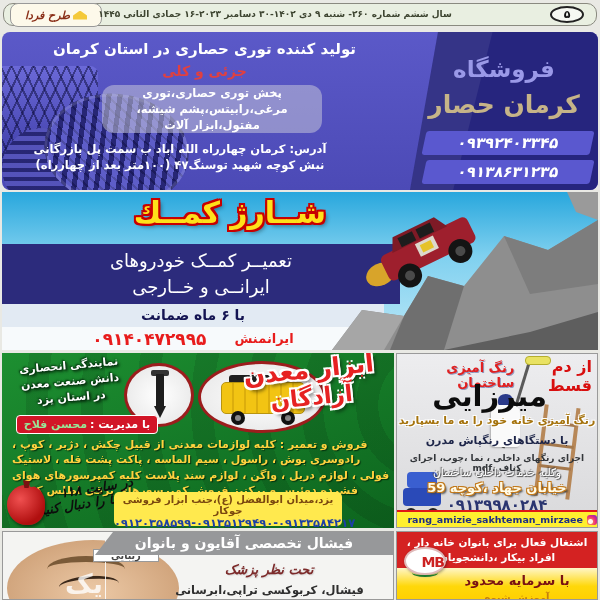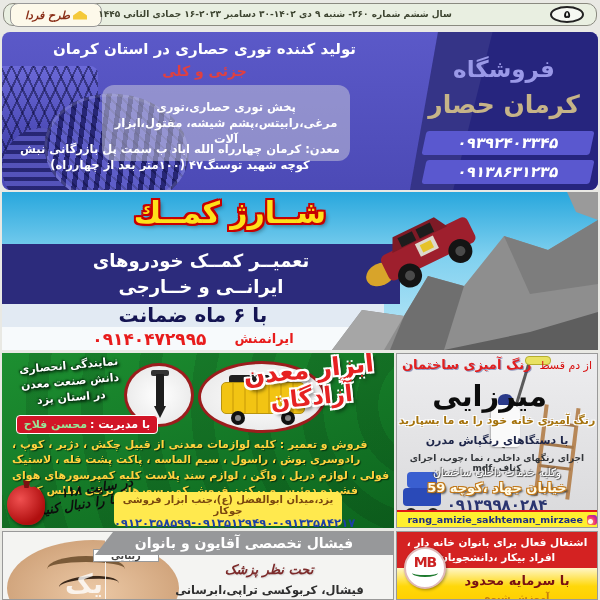--- a/index.html
+++ b/index.html
@@ -34,22 +34,22 @@
     font-size:25px; font-weight:900; color:#c6b488; }
   .ad1-phone { position:absolute; left:14px; width:168px; height:24px;
     background:#5a58cf; transform:skewX(-12deg); border-radius:3px;
     color:#fff; font-size:15px; font-weight:bold; text-align:center; line-height:24px;
     letter-spacing:1px; }
   .ad1-ph1 { top:99px; } .ad1-ph2 { top:128px; }
   .ad1-title { position:absolute; top:8px; left:0; width:405px; text-align:center;
     font-size:15px; font-weight:900; color:#fff; }
   .ad1-sub { position:absolute; top:31px; left:0; width:405px; text-align:center;
     font-size:14px; font-weight:900; color:#e04040; }
-  .ad1-products { position:absolute; top:53px; left:100px; width:248px;
-    background:rgba(205,205,220,.5); border-radius:12px; padding:14px 10px;
+  .ad1-products { position:absolute; top:53px; left:100px; width:220px;
+    background:rgba(205,205,220,.5); border-radius:12px; padding:0 10px;
     color:#fff; font-size:11.5px; font-weight:bold; text-align:center; line-height:1.4; }
   .ad1-address { position:absolute; top:110px; left:18px; width:320px; text-align:center;
     font-size:11.5px; font-weight:bold; color:#fff; line-height:1.35; }
   .ad1-fencephoto { position:absolute; top:34px; left:0; width:96px; height:100px;
     background:
       repeating-linear-gradient(65deg, rgba(12,12,60,.5) 0 2px, transparent 2px 10px),
       repeating-linear-gradient(-65deg, rgba(12,12,60,.5) 0 2px, transparent 2px 10px),
       linear-gradient(180deg,#6b69d8,#3d3ca6);
     border-radius:0 8px 8px 0; }
   .ad1-mesh { position:absolute; top:62px; left:42px; width:145px; height:112px;
@@ -67,23 +67,23 @@
 
   
   .ad2 { position:absolute; top:192px; left:2px; width:596px; height:158px;
     background:linear-gradient(180deg,#28a7dd,#7fd0ef 40%,#bfe9f8); overflow:hidden; }
   .ad2-title { position:absolute; top:3px; left:78px; width:300px; text-align:center;
     font-size:30px; font-weight:900; letter-spacing:1px; color:#ffe11a;
     text-shadow:2px 0 #c80000,-2px 0 #c80000,0 2px #c80000,0 -2px #c80000,
       2px 2px #c80000,-2px -2px #c80000,2px -2px #c80000,-2px 2px #c80000,3px 3px 4px rgba(0,0,0,.4); }
   .ad2-navy { position:absolute; top:52px; left:0; width:398px; height:60px;
     background:#2c2b7c; color:#fff; text-align:center; padding-top:4px; }
-  .ad2-navy div { font-size:18px; font-weight:700; line-height:26px; }
+  .ad2-navy div { font-size:18px; font-weight:400; line-height:26px; }
   .ad2-warranty { position:absolute; top:112px; left:0; width:382px; height:23px;
-    background:#e2eaf3; color:#141452; font-size:20px; font-weight:900;
+    background:#e2eaf3; color:#141452; font-size:14px; font-weight:900;
     text-align:center; line-height:23px; }
   .ad2-contact { position:absolute; top:135px; left:0; width:382px; height:23px;
     background:#f7fafc; display:flex; align-items:center; justify-content:center;
     gap:28px; color:#e81c1c; }
   .ad2-contact .nm { font-size:13px; font-weight:900; }
   .ad2-contact .ph { font-size:17px; font-weight:900; letter-spacing:1px; }
   .ad2-photo { position:absolute; top:0; right:0; width:266px; height:158px; }
 
   
   .ad3 { position:absolute; top:353px; left:2px; width:392px; height:175px;
@@ -154,21 +154,21 @@
     background:#5a5a5a; transform:rotate(17deg); }
   .ad4-roller { position:absolute; left:128px; top:2px; width:26px; height:9px;
     background:#e9e262; border:1px solid #b5ae2e; border-radius:4px; }
   .ad4-sprayer { position:absolute; left:4px; top:116px; width:48px; height:52px; }
   .ad4-sprayer .b1 { position:absolute; left:6px; top:2px; width:30px; height:16px; background:#3a5fd0; border-radius:4px; }
   .ad4-sprayer .b2 { position:absolute; left:2px; top:18px; width:38px; height:18px; background:#2a4ab8; border-radius:4px; }
   .ad4-sprayer .w1,.ad4-sprayer .w2 { position:absolute; top:38px; width:12px; height:12px; background:#222; border-radius:50%; }
   .ad4-sprayer .w1 { left:4px; } .ad4-sprayer .w2 { left:26px; }
   .ad4-topline { position:absolute; top:3px; left:0; width:100%; padding:0 5px;
     display:flex; justify-content:space-between; align-items:baseline; }
-  .ad4-inst { font-size:11px; font-weight:400; color:#d80f0f; }
+  .ad4-inst { font-size:16px; font-weight:700; color:#d80f0f; }
   .ad4-serv { font-size:13px; font-weight:900; color:#e22020; text-shadow:1px 1px 0 rgba(42,58,138,.45); }
   .ad4-name { position:absolute; top:25px; left:0; width:150px; text-align:right;
     font-size:29px; font-weight:900; color:#0c0c0c; }
   .ad4-tag { position:absolute; top:60px; left:0; width:100%; text-align:center;
     font-size:11px; font-weight:900; color:#a5730d;
     text-shadow:-1px -1px 0 #fff,1px -1px 0 #fff,-1px 1px 0 #fff,1px 1px 0 #fff; }
   .ad4-equip { position:absolute; top:80px; left:0; width:100%; text-align:center;
     font-size:11px; font-weight:900; color:#1c2448; }
   .ad4-svcs { position:absolute; top:99px; left:0; width:100%; text-align:center;
     font-size:9px; font-weight:800; color:#33363a; }
@@ -213,23 +213,23 @@
     font-size:11.5px; font-weight:800; color:#2e2e2e; }
 
   
   .ad6 { position:absolute; top:531px; left:396px; width:202px; height:69px;
     background:#fff; border:1px solid #999; overflow:hidden; }
   .ad6-head { position:absolute; top:0; left:0; width:100%; height:36px;
     background:#d42222; color:#fff; text-align:center; padding-top:3px; }
   .ad6-head div { font-size:10.5px; font-weight:900; line-height:1.45; }
   .ad6-body { position:absolute; top:36px; left:0; width:100%; height:33px;
     background:linear-gradient(180deg,#fff6c8,#ffd80a 55%,#ffcf00); }
-  .ad6-logo { position:absolute; top:15px; left:7px; width:42px; height:42px;
+  .ad6-logo { position:absolute; top:15px; left:7px; width:42px; height:28px;
     background:#fff; border:2px solid #e0b9b9; border-radius:50%;
-    box-shadow:1px 1px 3px rgba(0,0,0,.35); text-align:center; z-index:2; }
+    box-shadow:1px 1px 3px rgba(0,0,0,.35); z-index:2; }
   .ad6-mb { font-size:14px; font-weight:900; color:#cc2222; letter-spacing:-1px; line-height:26px; }
   .ad6-swirl { width:26px; height:8px; margin:-6px auto 0; border-bottom:2px solid #1d7a2e; border-radius:50%; }
   .ad6-cap { position:absolute; top:5px; left:44px; right:4px; text-align:center;
     font-size:13px; font-weight:900; color:#7a1212; }
   .ad6-train { position:absolute; top:24px; left:44px; right:4px; text-align:center;
     font-size:10px; font-weight:800; color:#b86a10; opacity:.8; }
 </style>
 </head>
 <body>
 
@@ -244,21 +244,21 @@
     <div class="mh-badge">۵</div>
   </div>
 
   <div class="ad1">
     <div class="ad1-fencephoto"></div>
     <div class="ad1-mesh2"></div>
     <div class="ad1-mesh"></div>
     <div class="ad1-title">تولید کننده توری حصاری در استان کرمان</div>
     <div class="ad1-sub">جزئی و کلی</div>
     <div class="ad1-products">پخش توری حصاری،توری مرغی،رابیتس،پشم شیشه، مفتول،ابزار آلات</div>
-    <div class="ad1-address">معدن: کرمان چهارراه الله اباد ب سمت پل بازرگانی نبش کوچه شهید توسنگ۴۷ (۱۰۰متر بعد از چهارراه)</div>
+    <div class="ad1-address">آدرس: کرمان چهارراه الله اباد ب سمت پل بازرگانی نبش کوچه شهید توسنگ۴۷ (۱۰۰متر بعد از چهارراه)</div>
     <div class="ad1-band">
       <div class="ad1-ribbon"></div>
       <div class="ad1-store">فروشگاه</div>
       <div class="ad1-storename">کرمان حصار</div>
       <div class="ad1-phone ad1-ph1 ltr">۰۹۳۹۲۴۰۳۳۴۵</div>
       <div class="ad1-phone ad1-ph2 ltr">۰۹۱۳۸۶۳۱۲۳۵</div>
     </div>
   </div>
 
   <div class="ad2">

